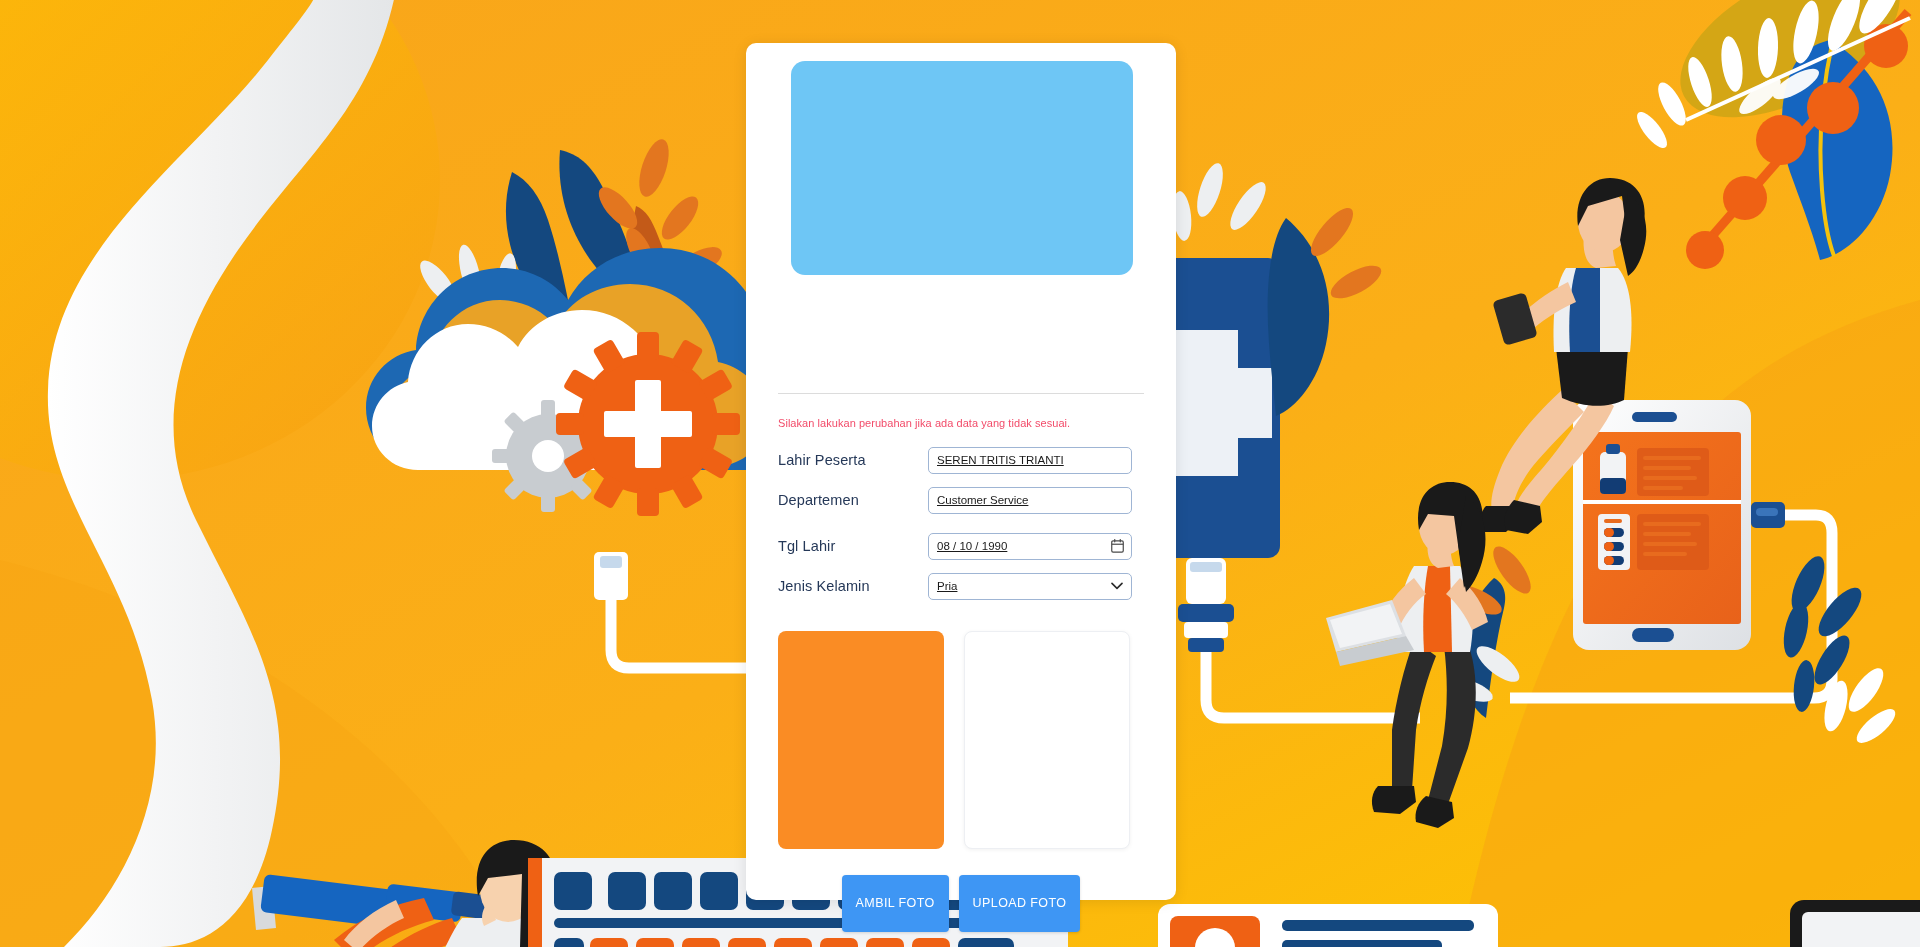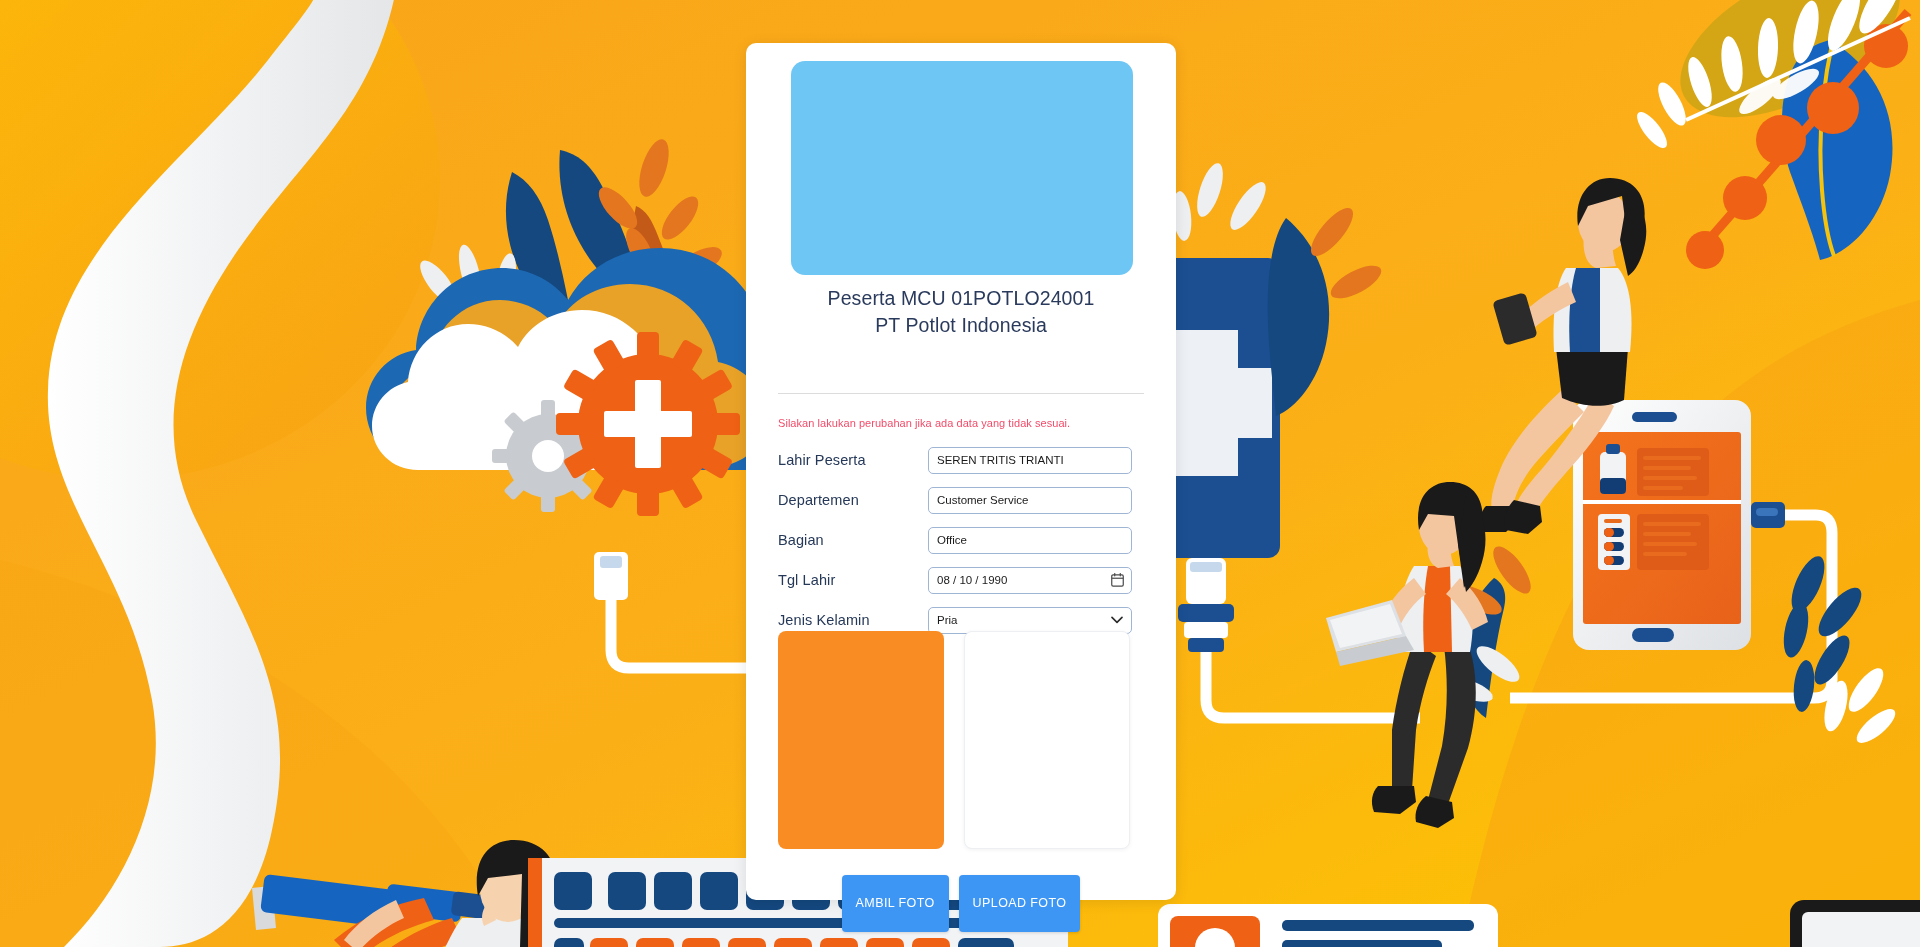--- a/index.html
+++ b/index.html
@@ -126,20 +126,21 @@
     border: 1px solid #9FB5D4;
     border-radius: 5px;
     background: #FFFFFF;
     font-family: "Liberation Sans", sans-serif;
     font-size: 11.5px;
     color: #1A1A1A;
     padding: 0 8px;
     outline: none;
     display: flex;
     align-items: center;
+    text-decoration: underline;
   }
 
   .field-input.native {
     line-height: 25px;
   }
 
   .chevron-icon {
     position: absolute;
     right: 9px;
     top: 50%;
@@ -592,24 +593,20 @@
     <g>
       <rect x="1790" y="900" width="150" height="120" rx="14" fill="#1A1A1A"></rect>
       <rect x="1802" y="912" width="126" height="108" rx="6" fill="#F2F3F5"></rect>
     </g>
   </svg>
 
   <div class="card">
 
     <div class="photo-preview"></div>
 
-    <div class="card-title-block">
-      <div class="card-title">Peserta MCU 01POTLO24001</div>
-      <div class="card-title">PT Potlot Indonesia</div>
-    </div>
 
     <div class="divider"></div>
 
     <div class="notice">Silakan lakukan perubahan jika ada data yang tidak sesuai.</div>
 
     <div class="form">
 
       <div class="form-row r0">
         <div class="field-label">Lahir Peserta</div>
         <div class="field-control">
@@ -621,26 +618,20 @@
 
       <div class="form-row">
         <div class="field-label">Departemen</div>
         <div class="field-control">
           <input class="field-input native" type="text" value="Customer Service" style="">
         </div>
       </div>
 
       <div class="row-spacer"></div>
 
-      <div class="form-row">
-        <div class="field-label">Bagian</div>
-        <div class="field-control">
-          <input class="field-input native" type="text" value="Office" style="">
-        </div>
-      </div>
 
       <div class="row-spacer"></div>
 
       <div class="form-row">
         <div class="field-label">Tgl Lahir</div>
         <div class="field-control">
           <div class="field-input">
             <span>08 / 10 / 1990</span>
           </div>
           <svg class="calendar-icon" viewBox="0 0 14 15" xmlns="http://www.w3.org/2000/svg">

